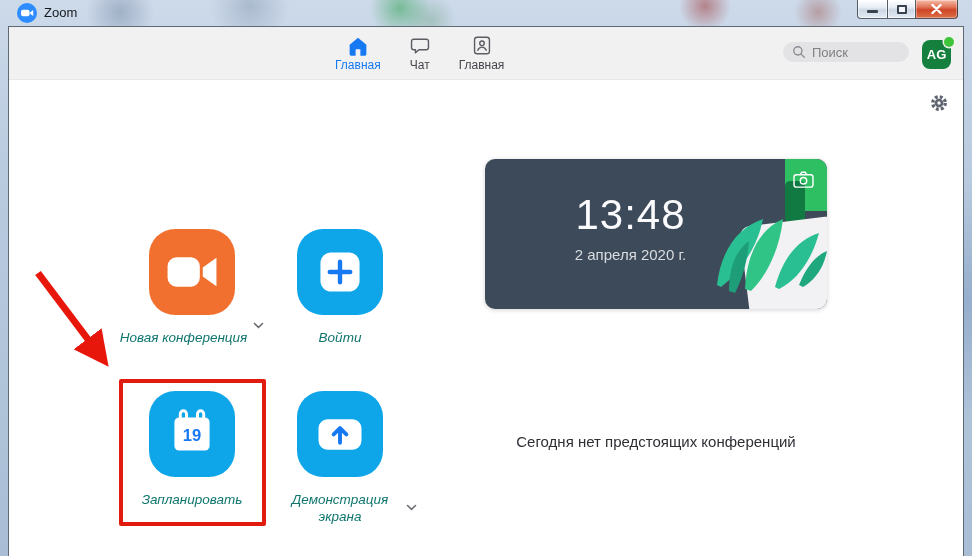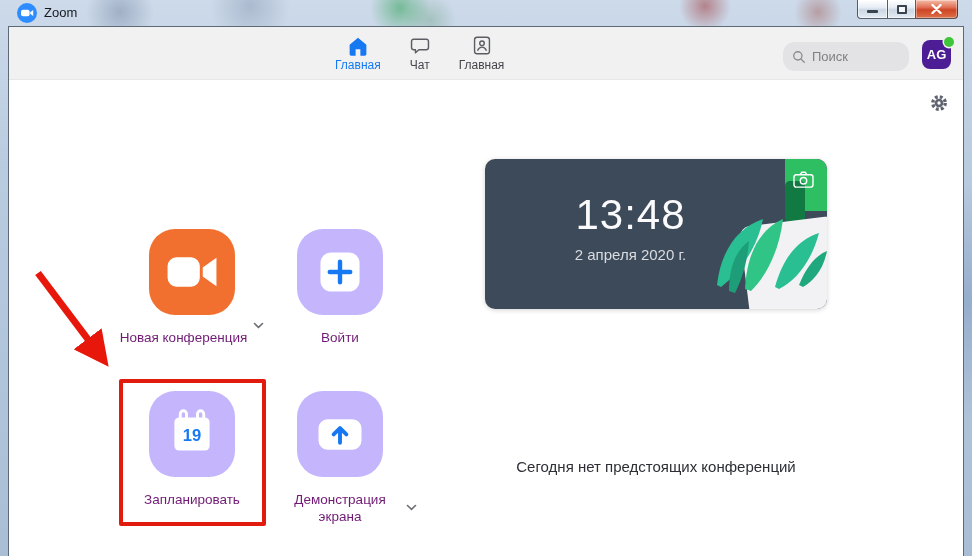--- a/index.html
+++ b/index.html
@@ -35,58 +35,58 @@
   
   .frame{ position:absolute; left:8px; top:26px; width:956px; height:530px;
           background:#ffffff; border:1px solid #5d6a76; border-bottom:none; }
   
   .header{ position:relative; height:53px; background:#f1f1f2; border-bottom:1px solid #e7e7e9; }
   .tabs{ position:absolute; left:326px; top:7px; display:flex; gap:28px; }
   .tab{ display:flex; flex-direction:column; align-items:center; cursor:pointer;justify-content:space-between; }
   .tab .t-icon{ height:22px; display:flex; align-items:flex-end; }
   .tab .t-label{ font-size:12px; color:#45464c; margin-top:2px; }
   .tab.active .t-label{ color:#1779f2; }
-  .search{ position:absolute; right:54px; top:15px; width:126px; height:29px;
+  .search{ position:absolute; right:54px; top:15px; width:126px; height:20px;
            background:#e3e3e5; border-radius:12px; display:flex; align-items:center; cursor:text;}
   .search .s-icon{ margin-left:9px; display:flex; }
   .search .s-ph{ margin-left:6px; font-size:13px; color:#7f7f84; }
   .avatar{ position:absolute; right:12px; top:13px; width:29px; height:29px; border-radius:8px;
-           background:#4c1d95; color:#fff; font-size:13px; font-weight:bold;
+           background:#15803d; color:#fff; font-size:13px; font-weight:bold;
            display:flex; align-items:center; justify-content:center; cursor:pointer;}
   .status-dot{ position:absolute; top:-3px; right:-3px; width:10px; height:10px; border-radius:50%;
            background:#3fc53a; box-shadow:0 0 0 1.5px #f1f1f2; }
   .gear{ position:absolute; top:66px; right:14px; width:20px; height:20px; cursor:pointer; }
   
   .action{ position:absolute; width:170px; text-align:center; cursor:pointer; }
   .tile{ width:86px; height:86px; border-radius:26px; margin:0 auto;
          display:flex; align-items:center; justify-content:center; }
   .tile.orange{ background:#f2702f; }
-  .tile.blue{ background:#c4b5fd;justify-content:center; }
-  .a-label{ margin-top:15px; font-size:13.5px; color:#701a75; line-height:1.25;
-            display:inline-block; vertical-align:top; }
+  .tile.blue{ background:#0ea5e9;justify-content:center; }
+  .a-label{ margin-top:15px; font-size:13.5px; color:#0f766e; line-height:1.25;
+            display:inline-block; vertical-align:top;font-style:italic; }
   .chev-inline{ display:inline-block; margin-left:6px; vertical-align:2px; cursor:pointer;}
   .chev-abs{ position:absolute; right:8px; top:106px; cursor:pointer; }
   .a-label.narrow{ width:120px; }
   
   .card{ position:absolute; left:476px; top:132px; width:342px; height:150px;
          background:#3d4a59; border-radius:10px; overflow:hidden;
          box-shadow:0 1px 5px rgba(0,0,0,.18); }
   .green-tab{ position:absolute; right:0; top:0; width:42px; height:52px;
          background:#2ebf63; border-radius:0 10px 0 14px; }
   .green-dark{ position:absolute; right:22px; top:22px; width:20px; height:42px;
          background:#117a43; border-radius:5px; }
   .pot{ position:absolute; right:-14px; top:62px; width:96px; height:100px;
          background:#f2f2f4; border-radius:10px; transform:rotate(-7deg); z-index:2; }
   .leaves{ position:absolute; right:-2px; top:26px; z-index:3; }
   .cam{ position:absolute; right:12px; top:11px; z-index:5; cursor:pointer; }
   .clock{ position:absolute; left:0; top:32px; width:276px; text-align:center; z-index:1;padding-left:15px; }
   .time{ font-size:42px; color:#fbfbfd; letter-spacing:1px; }
   .date{ font-size:15px; color:#d9dce1; margin-top:7px; }
   .empty-msg{ position:absolute; left:476px; top:406px; width:342px; text-align:center;
-         font-size:15px; color:#2e2f36;margin-top:25px; }
+         font-size:15px; color:#2e2f36; }
   
   .highlight-box{ position:absolute; left:110px; top:352px; width:147px; height:147px;
          border:4px solid #e11b0e; border-radius:2px; z-index:25; pointer-events:none;}
   .anno-svg{ position:absolute; left:0; top:0; z-index:30; pointer-events:none; }
 </style>
 </head>
 <body>
 
 <div class="screen">
 

